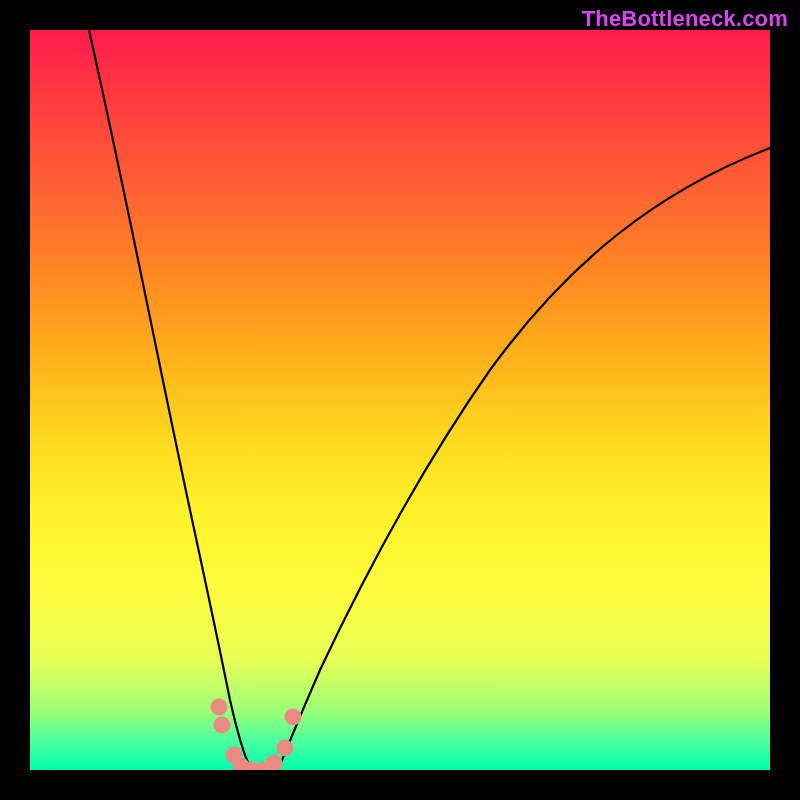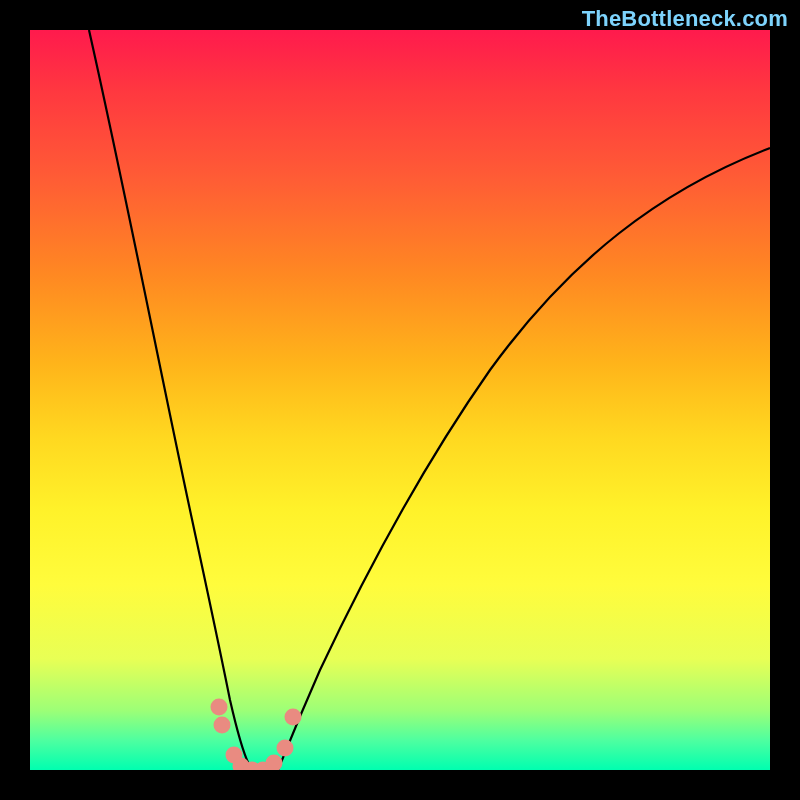--- a/index.html
+++ b/index.html
@@ -39,21 +39,21 @@
       #00ffb0 100%
     );
   }
   .watermark {
     position: absolute;
     top: 6px;
     right: 12px;
     font-family: Arial, Helvetica, sans-serif;
     font-size: 22px;
     font-weight: bold;
-    color: #7dd3fc;
+    color: #d946ef;
     letter-spacing: 0.2px;
   }
   svg.curves {
     position: absolute;
     top: 0;
     left: 0;
     width: 740px;
     height: 740px;
   }
   .curve {

